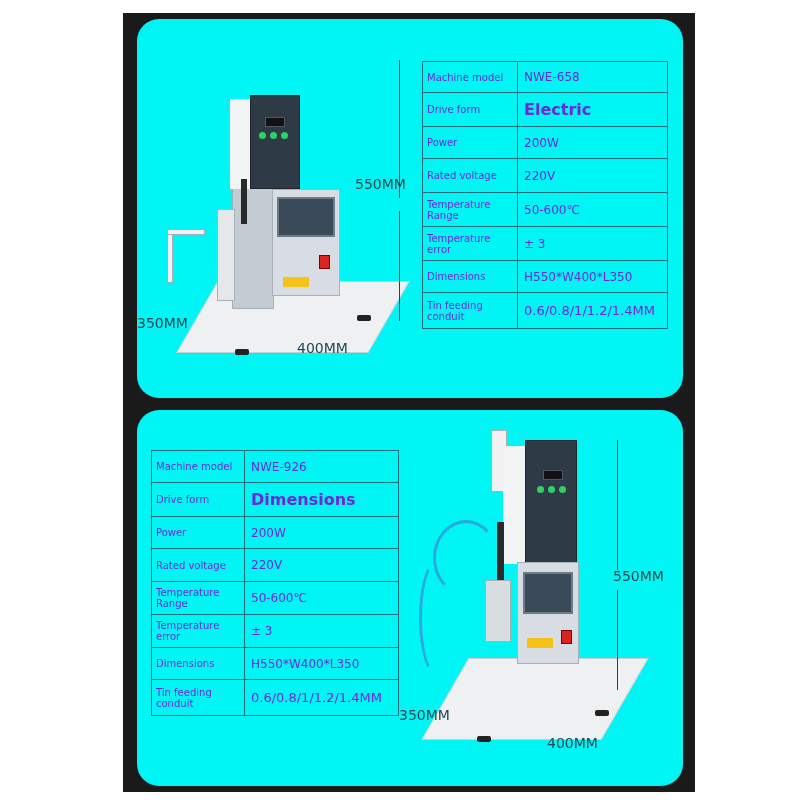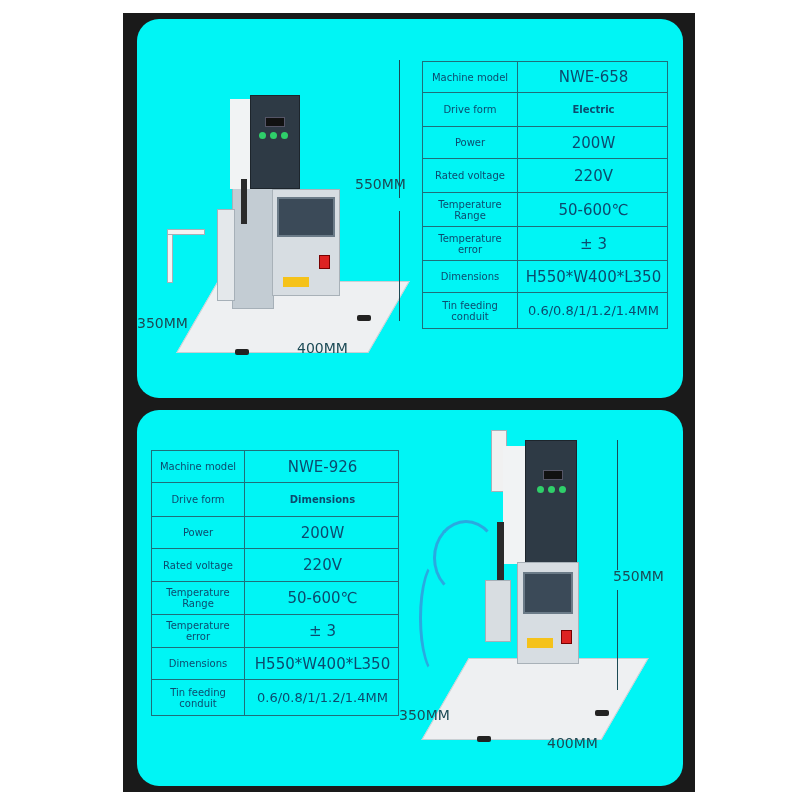--- a/index.html
+++ b/index.html
@@ -3,25 +3,25 @@
 <meta charset="utf-8">
 <style>
   html, body { margin:0; padding:0; }
   body { width:800px; height:800px; background:#ffffff; position:relative; overflow:hidden;
          font-family:"DejaVu Sans", sans-serif; }
   .frame { position:absolute; left:123px; top:13px; width:572px; height:779px; background:#1a1a1a; }
   .panel { position:absolute; left:14px; width:546px; background:#00f5f5; border-radius:22px; overflow:hidden; }
   .panel.top { top:6px; height:379px; }
   .panel.bottom { top:397px; height:376px; }
 
-  table.spec { position:absolute; border-collapse:collapse; color:#0c4a6e;text-align:center; }
+  table.spec { position:absolute; border-collapse:collapse; color:#6d28d9; }
   table.spec td { border:1.5px solid #1e6f7a; padding:0 4px; vertical-align:middle; }
   table.spec td.k { font-size:10px; line-height:11px; }
-  table.spec td.v { font-size:15px; padding-left:6px; }
-  table.spec td.v.bold { font-weight:bold; font-size:10px; }
+  table.spec td.v { font-size:12px; padding-left:6px; }
+  table.spec td.v.bold { font-weight:bold; font-size:16px; }
 
   .dim { position:absolute; color:#1b4a55; font-size:14px; }
   .dline { position:absolute; background:#1b4a55; }
 
   
   .machine { position:absolute; }
   .base { position:absolute; background:#eef0f2; border:1px solid #c9cfd3; transform:skewX(-30deg); }
   .col { position:absolute; background:#cfd6dc; border:1px solid #a6b0b8; }
   .ctrl { position:absolute; background:#2e3a45; border:1px solid #1d252c; }
   .ctrl-side { position:absolute; background:#f1f3f4; }

